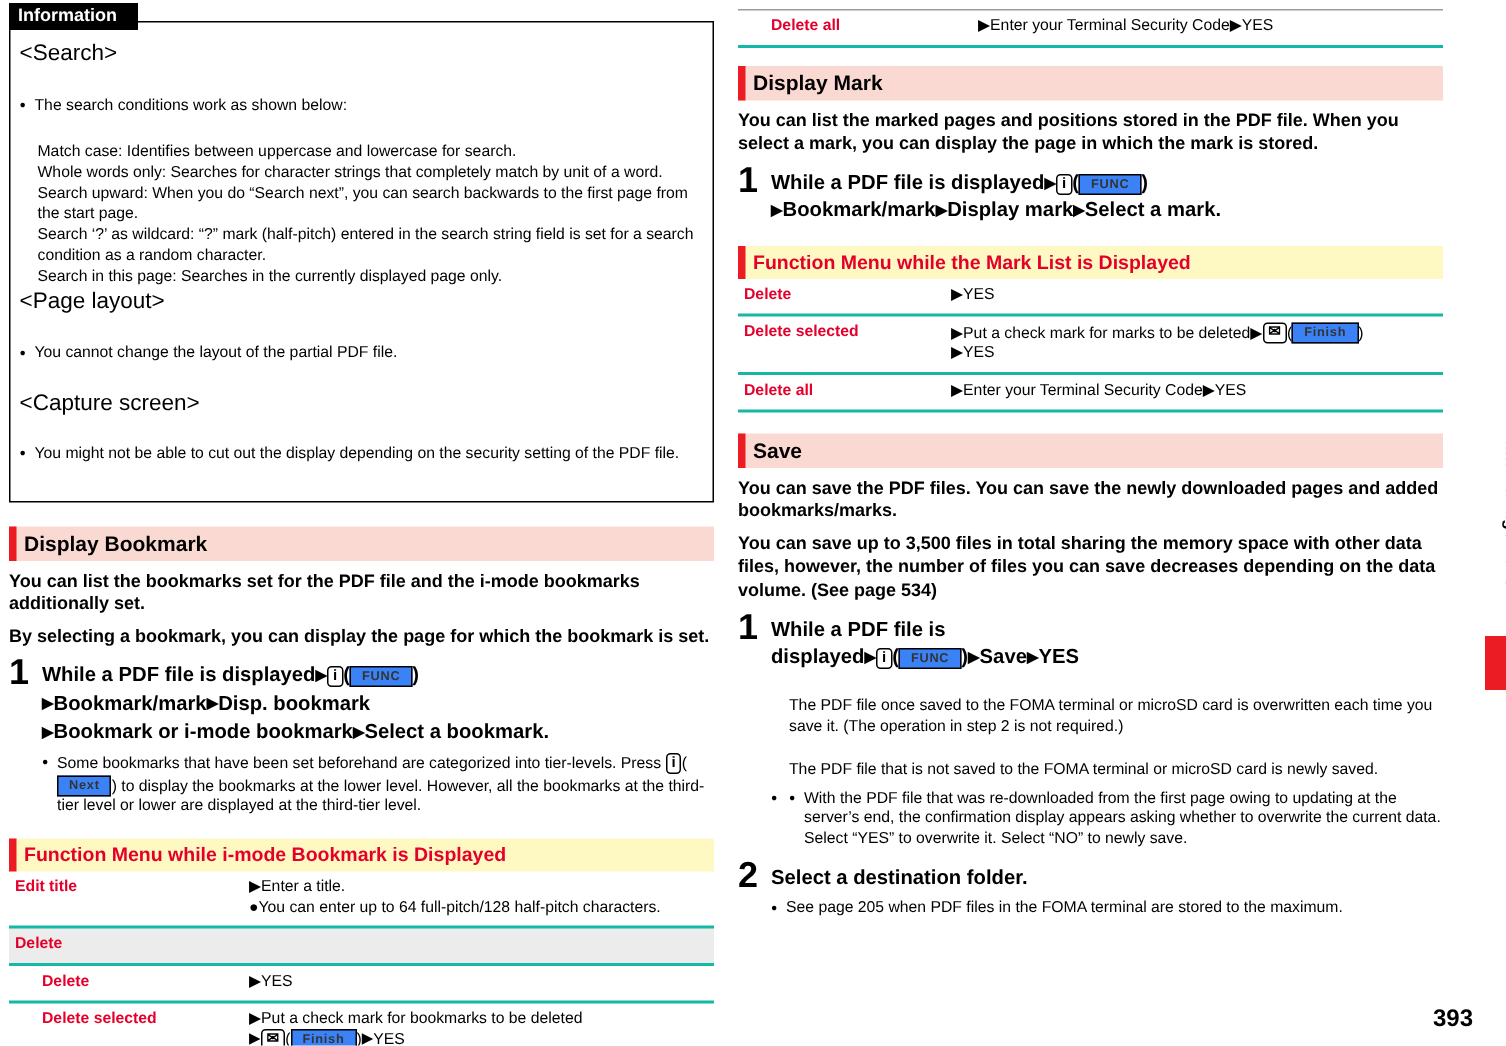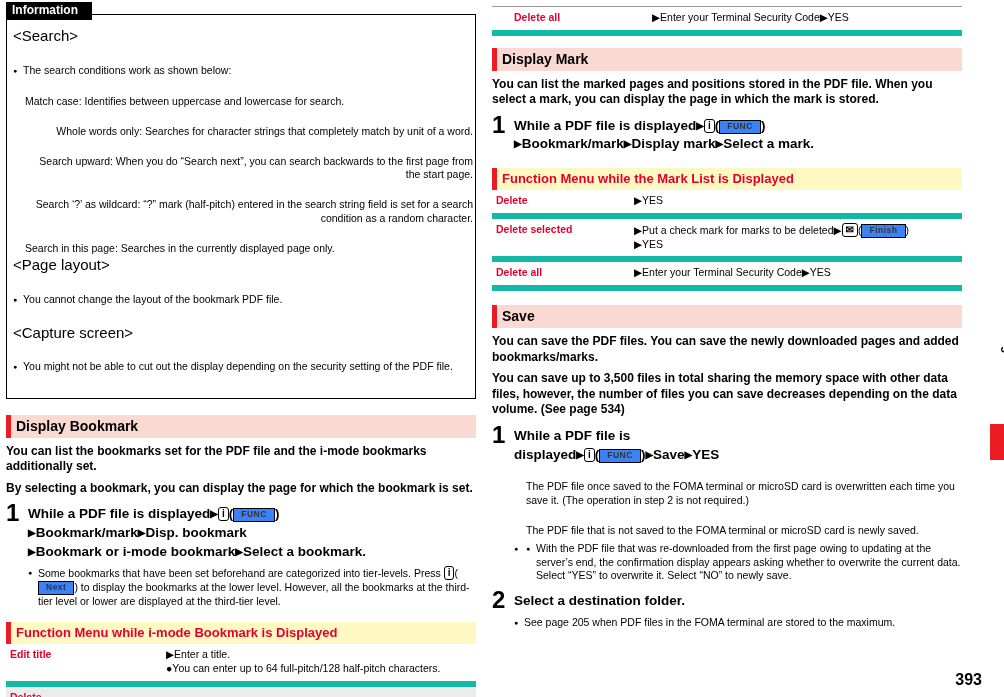--- a/index.html
+++ b/index.html
@@ -92,22 +92,22 @@
     content: "\25CF";
     position: absolute;
     left: 0;
     top: 0px;
     font-size: 7px;
     line-height: 13px;
   }
   .indent1 { padding-left: 12px; margin: 1px 0; }
   .ind-hang {
     padding-left: 12px;
-    margin: 17px 0;
-    text-align: right;
+    margin: 1px 0;
+    text-align: left;
   }
 
   
   .sec-head {
     background: #fbd9d3;
     font-weight: bold;
     font-size: 14px;
     padding: 3px 6px 4px 10px;
     margin-top: 16px;
     position: relative;
@@ -212,21 +212,21 @@
     width: 5px;
     background: #ec1c24;
   }
   table.fn {
     width: 100%;
     border-collapse: collapse;
     font-size: 10.5px;
     margin-top: 0px;
   }
   table.fn td {
-    border-bottom: 6px solid #14b8a6;
+    border-bottom: 2px solid #14b8a6;
     padding: 4px 4px 5px 4px;
     vertical-align: top;
     line-height: 1.3;
   }
   table.fn tr.top td { border-top: 1px solid #9b9b9b; }
   td.label {
     width: 130px;
     font-weight: bold;
     color: #e4002b;
     padding-left: 6px;
@@ -251,21 +251,21 @@
       <div class="info-title">Information</div>
       <div class="pad-top"></div>
       <div class="subhead">&lt;Search&gt;</div>
       <div class="bullet">The search conditions work as shown below:</div>
       <div class="indent1">Match case: Identifies between uppercase and lowercase for search.</div>
       <div class="ind-hang">Whole words only: Searches for character strings that completely match by unit of a word.</div>
       <div class="ind-hang">Search upward: When you do “Search next”, you can search backwards to the first page from the start page.</div>
       <div class="ind-hang">Search ‘?’ as wildcard: “?” mark (half-pitch) entered in the search string field is set for a search condition as a random character.</div>
       <div class="indent1">Search in this page: Searches in the currently displayed page only.</div>
       <div class="subhead">&lt;Page layout&gt;</div>
-      <div class="bullet">You cannot change the layout of the bookmark PDF file.</div>
+      <div class="bullet">You cannot change the layout of the partial PDF file.</div>
       <div class="subhead">&lt;Capture screen&gt;</div>
       <div class="bullet">You might not be able to cut out the display depending on the security setting of the PDF file.</div>
     </div>
 
     <div class="sec-head">Display Bookmark</div>
 
     <div class="body-bold">You can list the bookmarks set for the PDF file and the i-mode bookmarks additionally set.</div>
     <div class="body-bold">By selecting a bookmark, you can display the page for which the bookmark is set.</div>
 
     <div class="step">

